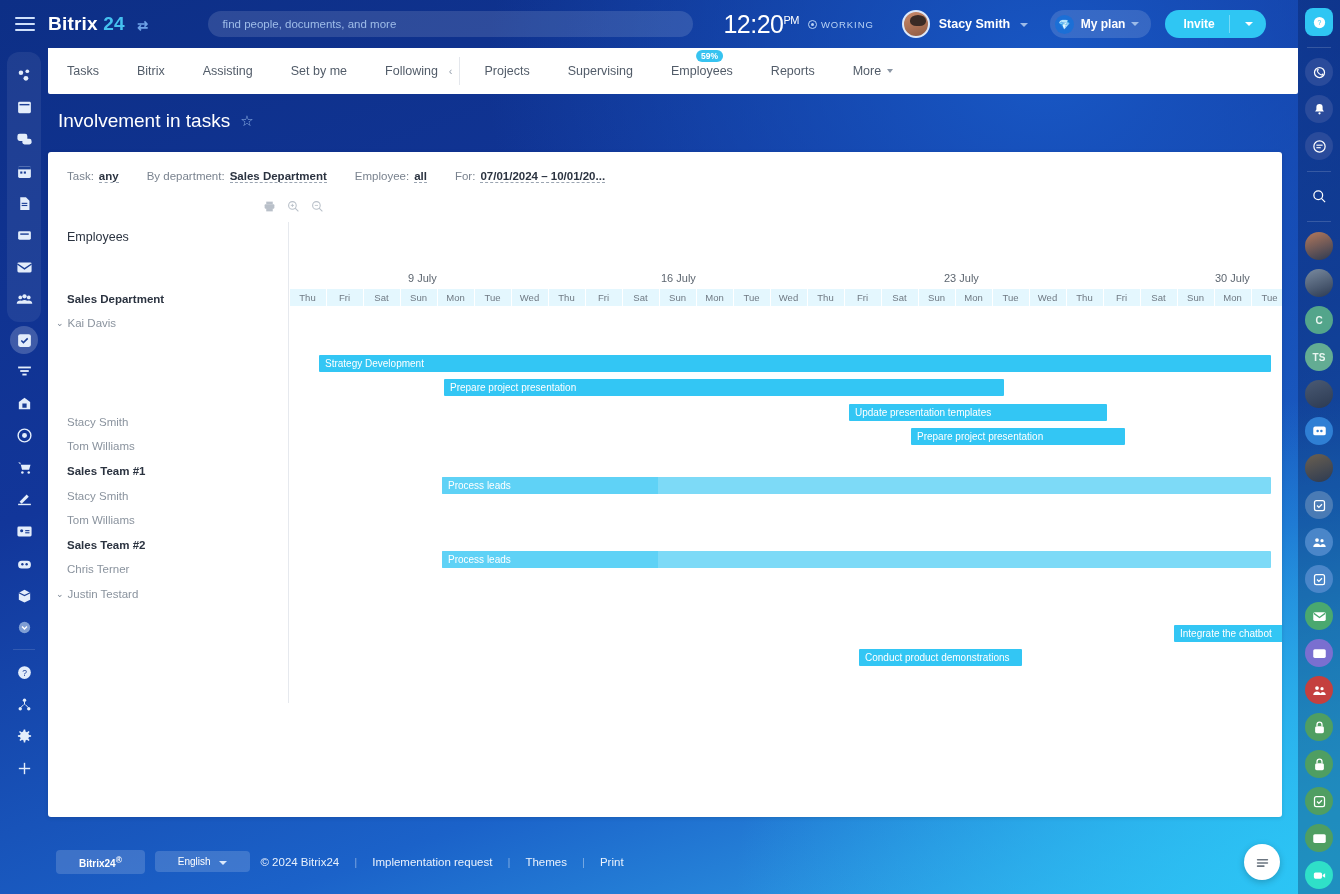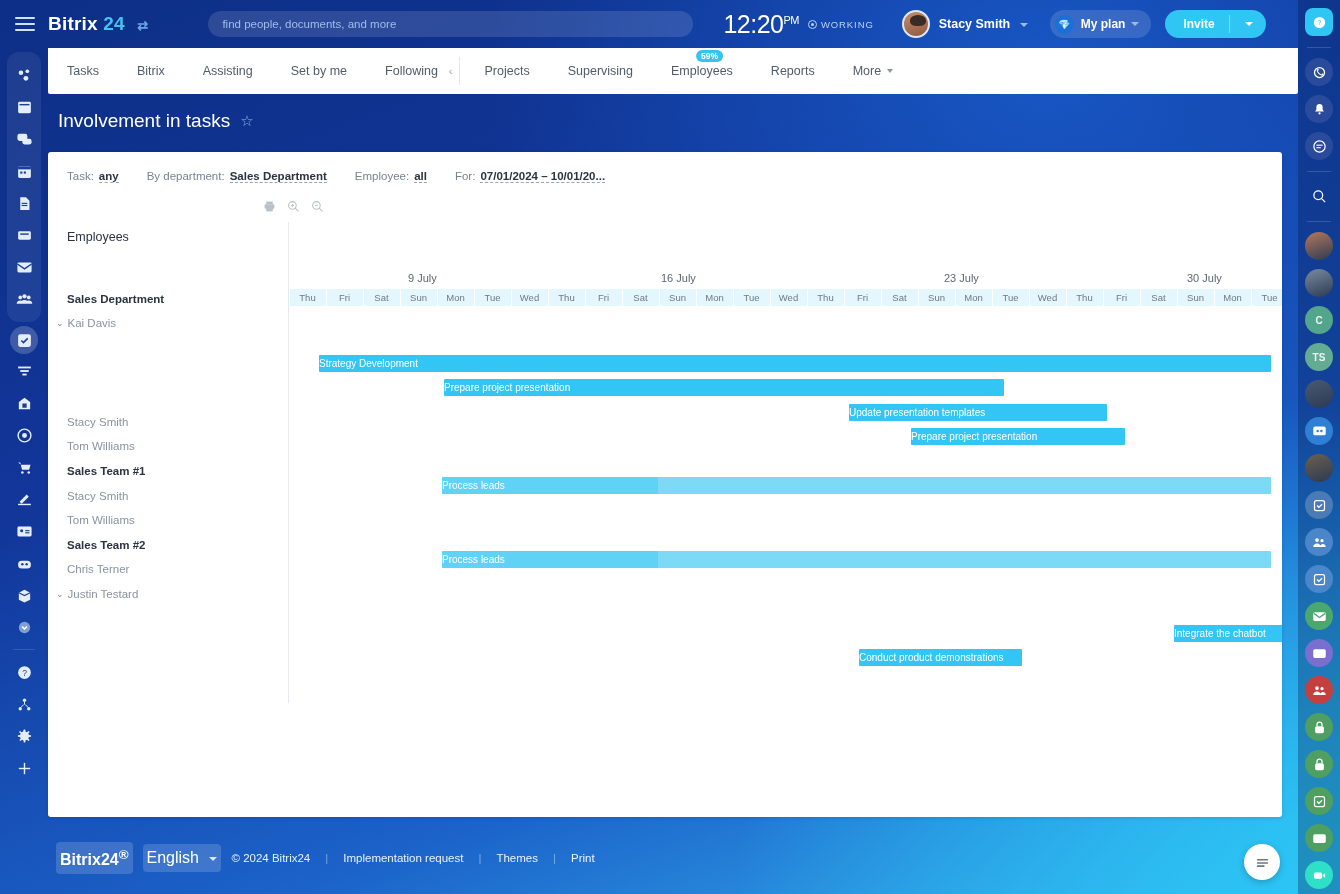--- a/index.html
+++ b/index.html
@@ -133,31 +133,31 @@
   .emp-arrow { color:#7b8694; font-size:9px; margin-left:-11px; margin-right:4px; }
 
   .gcol-right { position: absolute; left: 241px; top: 0; right: 0; height: 481px; overflow:hidden;margin-top:48px;}
   .weeks { position:relative; height: 19px; }
   .wk { position:absolute; top:2px; font-size:11px; color:#5d6670; }
   .days { position: relative; height: 17px; background: #e4f7fe; }
   .day { position:absolute; top:3px; font-size:9.5px; color:#6f7983; text-align:center; }
   .daysep { position:absolute; top:0; width:1px; height:17px; background:#fff; }
   .chart-area { position: relative; height: 445px; background:#fff; }
   .gbar { position:absolute; height: 17px; background: #33c6f4; border-radius:1px;
-          color:#fff; font-size:10px; line-height:17px; white-space:nowrap;
+          color:#fff; font-size:10px; line-height:17px; padding-left:6px; white-space:nowrap;
           overflow:hidden; cursor:pointer; }
   .gbar.light { background: #7ddaf7; }
   .gbar.light .prog { position:absolute; left:0; top:0; bottom:0; background:#5fd2f6; }
   .gbar span { position:relative; z-index:2; }
 
   
   .footer { position:absolute; bottom: 20px; left: 56px; display:flex;
             align-items:center; gap:10px; font-size:11.5px; color:#e8f1fd; z-index:15; }
-  .fbtn { background: rgba(255,255,255,0.16); border-radius:4px; padding:5px 4px;
-          color:#fff; font-weight:bold; font-size:16px; }
+  .fbtn { background: rgba(255,255,255,0.16); border-radius:4px; padding:5px 23px;
+          color:#fff; font-weight:bold; font-size:10px; }
   .fbtn.lang { font-weight: normal; }
   .fsep { color: rgba(255,255,255,0.4); margin: 0 5px; }
   .flink { color:#eaf2fd; cursor:pointer; }
   .fabchat { position:absolute; bottom: 14px; right: 60px; width: 36px; height: 36px;
              border-radius:50%; background:#fff; box-shadow:0 2px 7px rgba(0,0,0,.22);
              display:flex;align-items:center;justify-content:center; z-index:20;}
   .fabchat svg{width:17px;height:17px;fill:#6b7580;}
 </style>
 </head>
 <body>
@@ -495,21 +495,21 @@
             <span></span>
           </div>
         </div>
     </div>
 
     <div class="gcol-right">
       <div class="weeks" id="weeks">
           <div class="wk" style="left: 119px;">9 July</div>
           <div class="wk" style="left: 372px;">16 July</div>
           <div class="wk" style="left: 655px;">23 July</div>
-          <div class="wk" style="left: 898px;">30 July</div>
+          <div class="wk" style="left: 926px;">30 July</div>
         </div>
       <div class="days" id="days">
           <div class="day" style="left: 0px; width: 37px;">Thu</div>
           <div class="daysep" style="left: 0px;"></div>
           <div class="day" style="left: 37px; width: 37px;">Fri</div>
           <div class="daysep" style="left: 37px;"></div>
           <div class="day" style="left: 74px; width: 37px;">Sat</div>
           <div class="daysep" style="left: 74px;"></div>
           <div class="day" style="left: 111px; width: 37px;">Sun</div>
           <div class="daysep" style="left: 111px;"></div>

